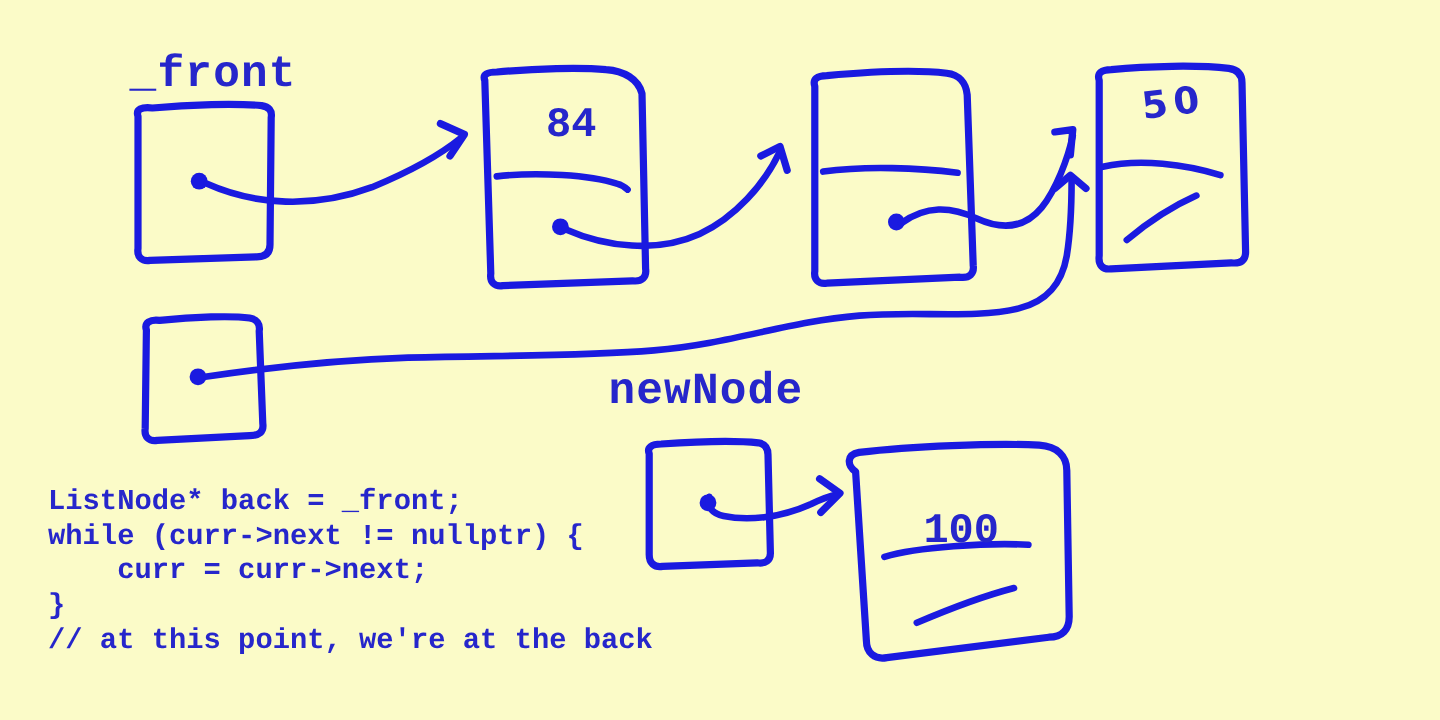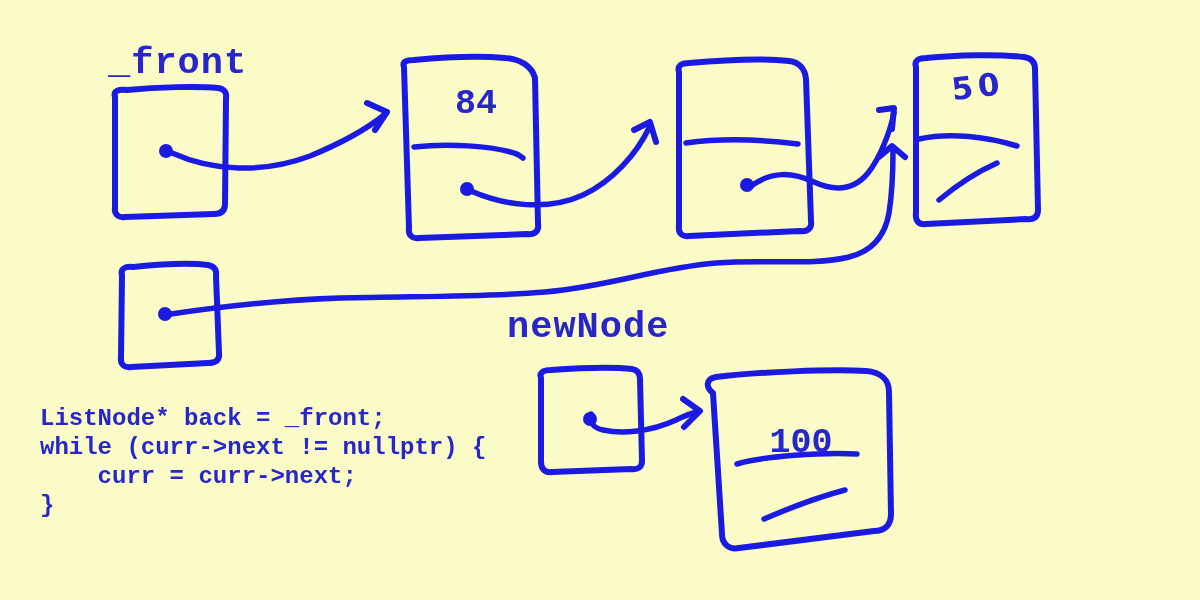--- a/index.html
+++ b/index.html
@@ -95,15 +95,16 @@
 
   <div class="val" style="left:424px;top:84px;width:104px;">84</div>
   <div class="val val-hand" style="left:934px;top:68px;width:88px;">50</div>
   <div class="val" style="left:748px;top:395px;width:106px;margin-top:28px;">100</div>
 
   <div class="code">
     <div class="code-line">ListNode* back = _front;</div>
     <div class="code-line">while (curr-&gt;next != nullptr) {</div>
     <div class="code-line">    curr = curr-&gt;next;</div>
     <div class="code-line">}</div>
+    <div class="code-line">// at this point, we're at the back</div>
   </div>
 
 </div>
 
 </body></html>

